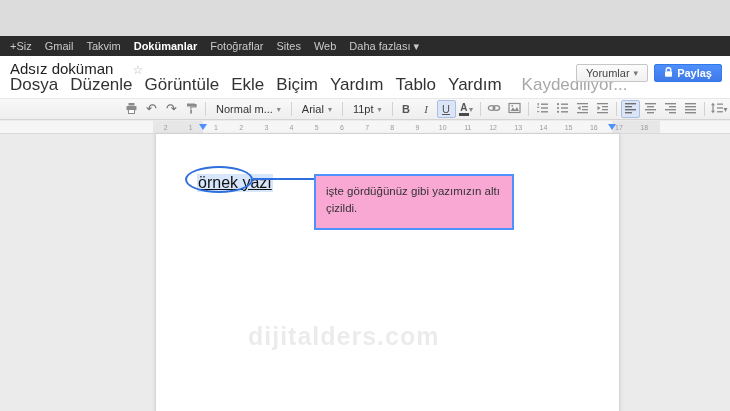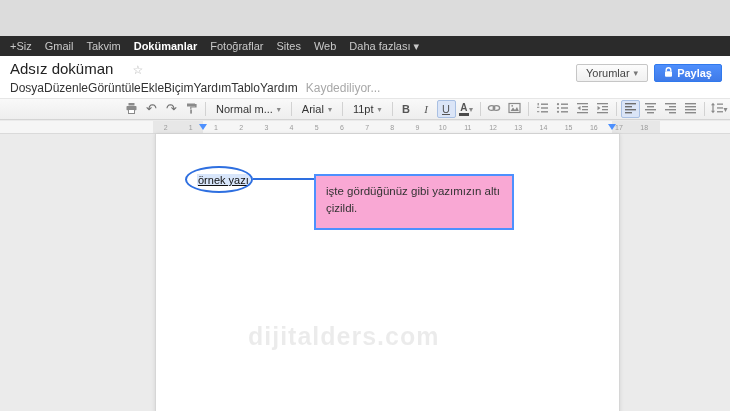--- a/index.html
+++ b/index.html
@@ -14,21 +14,21 @@
   .topbar-link { cursor:pointer; white-space:nowrap; }
   .topbar-link.active { color:#fff; font-weight:bold; }
   .topbar-right { margin-left:auto; display:flex; gap:12px; align-items:center; }
   .gear-ic { font-size:13px; color:#cfcfcf; cursor:pointer; }
 
   
   .header { position:absolute; top:20px; left:0; right:0; height:42px; background:#fff; }
   .title-row { position:absolute; left:10px; top:4px; display:flex; align-items:baseline; gap:19px;justify-content:space-between; }
   .doc-title { font-size:15px; color:#222; }
   .star-ic { font-size:12px; color:#b5b5b5; cursor:pointer; }
-  .menubar { position:absolute; left:10px; bottom:3px; display:flex; font-size:12px; color:#333;align-items:flex-end; }
+  .menubar { position:absolute; left:10px; bottom:3px; display:flex; gap:12px; font-size:17px; color:#333;align-items:flex-end; }
   .menu-item { cursor:pointer; }
   .saving { color:#a8a8a8; margin-left:8px; }
   .header-buttons { position:absolute; right:8px; top:8px; display:flex; gap:6px; }
   .btn { height:18px; display:flex; align-items:center; font-size:11px; border-radius:2px;
          padding:0 9px; cursor:pointer; gap:4px; }
   .btn-comments { background:linear-gradient(#fcfcfc,#f0f0f0); border:1px solid #c6c6c6; color:#444; }
   .btn-comments .crt { font-size:9px; color:#777; }
   .btn-share { background:linear-gradient(#4f8ffc,#3f7ae8); border:1px solid #3079ed; color:#fff; font-weight:bold; }
 
   
@@ -58,21 +58,21 @@
   .ruler-nums { position:absolute; left:153px; top:0; display:flex; }
   .ruler-num { width:25.2px; text-align:center; font-size:7px; color:#9a9a9a; line-height:13px; }
   .margin-marker { position:absolute; top:3px; width:0; height:0; border-left:4px solid transparent;
                    border-right:4px solid transparent; border-top:6px solid #4d90fe; cursor:pointer; }
 
   
   .canvas { position:absolute; top:98px; left:0; right:0; bottom:0; background:#ebebeb; }
   .page { position:absolute; left:155px; width:465px; top:0; bottom:0; background:#fff;
           border-left:1px solid #d6d6d6; border-right:1px solid #d6d6d6;
           box-shadow:0 0 4px rgba(0,0,0,0.10); }
-  .sample-text { position:absolute; left:41px; top:40px; font-size:11px; color:#111;
+  .sample-text { position:absolute; left:41px; top:40px; font-size:16px; color:#111;
                  text-decoration:underline; background:#d8e6fb; padding:0 1px; }
   .annot-ellipse { position:absolute; left:29px; top:32px; width:68px; height:27px;
                    border:2px solid #2e6fe0; border-radius:50%; }
   .annot-line { position:absolute; left:97px; top:44px; width:61px; height:2px; background:#2e6fe0; }
   .callout { position:absolute; left:158px; top:40px; width:200px; height:56px; background:#f9a8d4;
              border:2px solid #4d90fe; padding:7px 10px; font-size:11.5px; color:#333; line-height:1.45; }
   .watermark { position:absolute; left:92px; top:188px; font-size:25px; font-weight:bold;
                color:rgba(0,0,0,0.08); letter-spacing:1px; }
 
   .bottom-bar { position:absolute; left:0; right:0; bottom:0; height:6px; background:#4387fd; z-index:6; }

